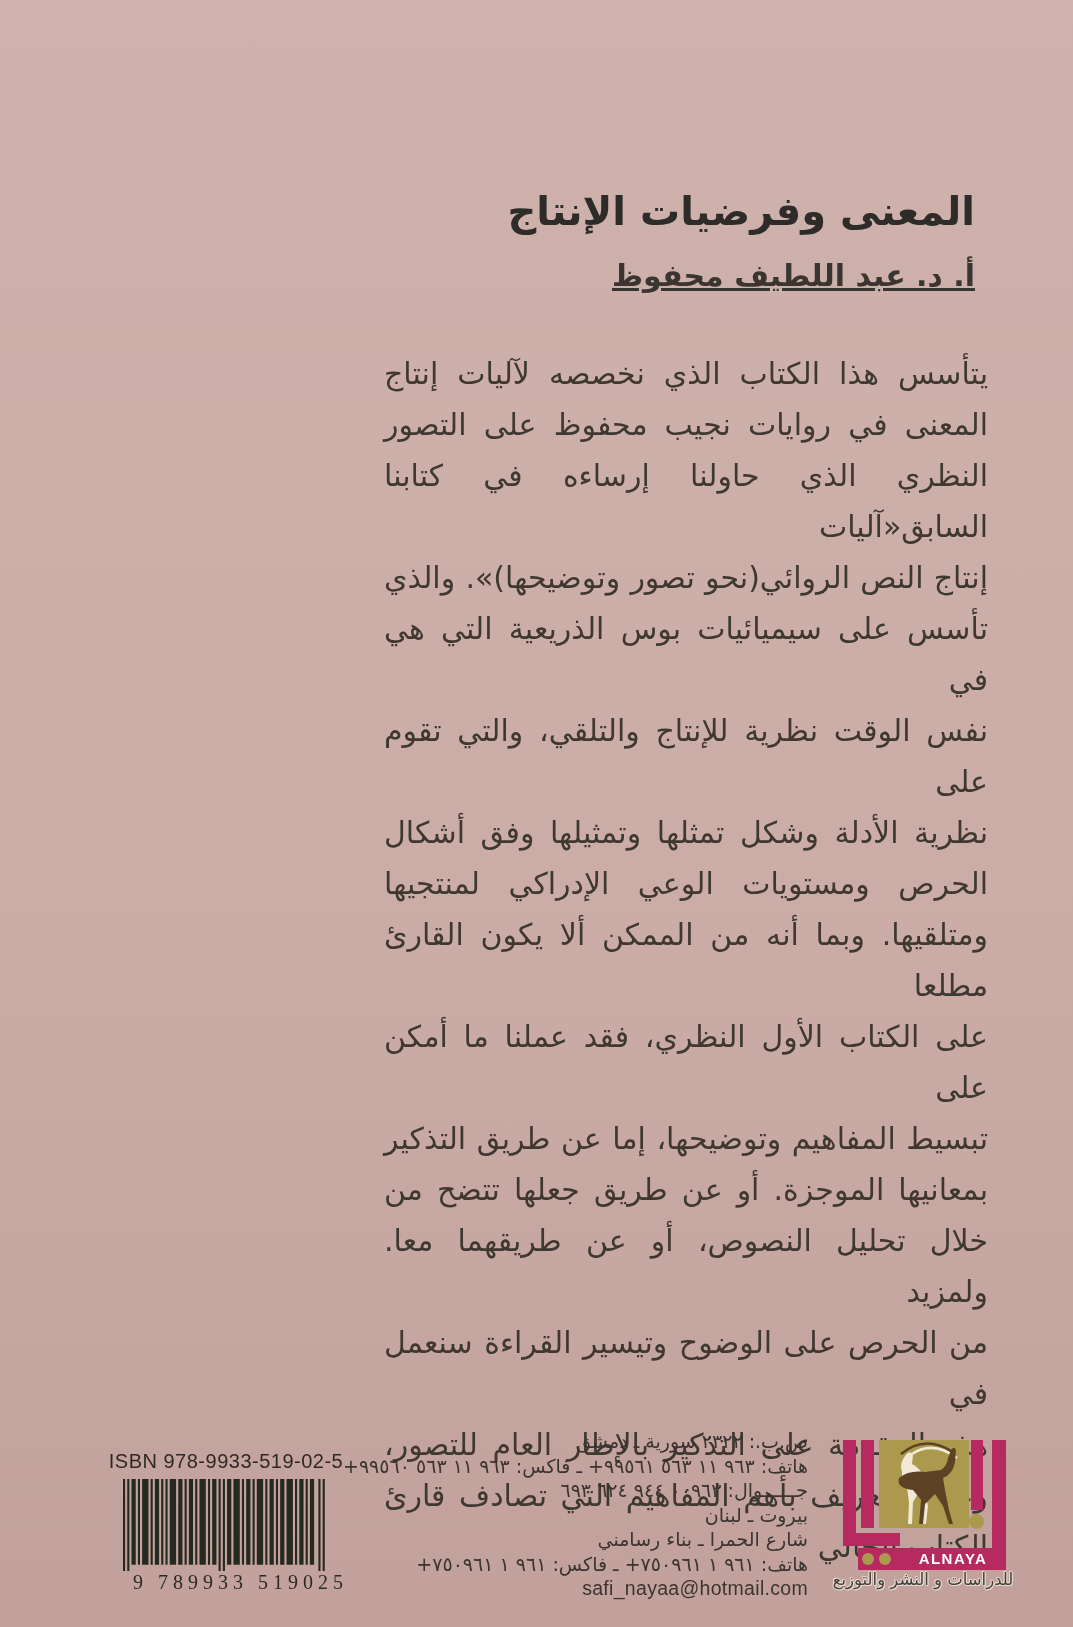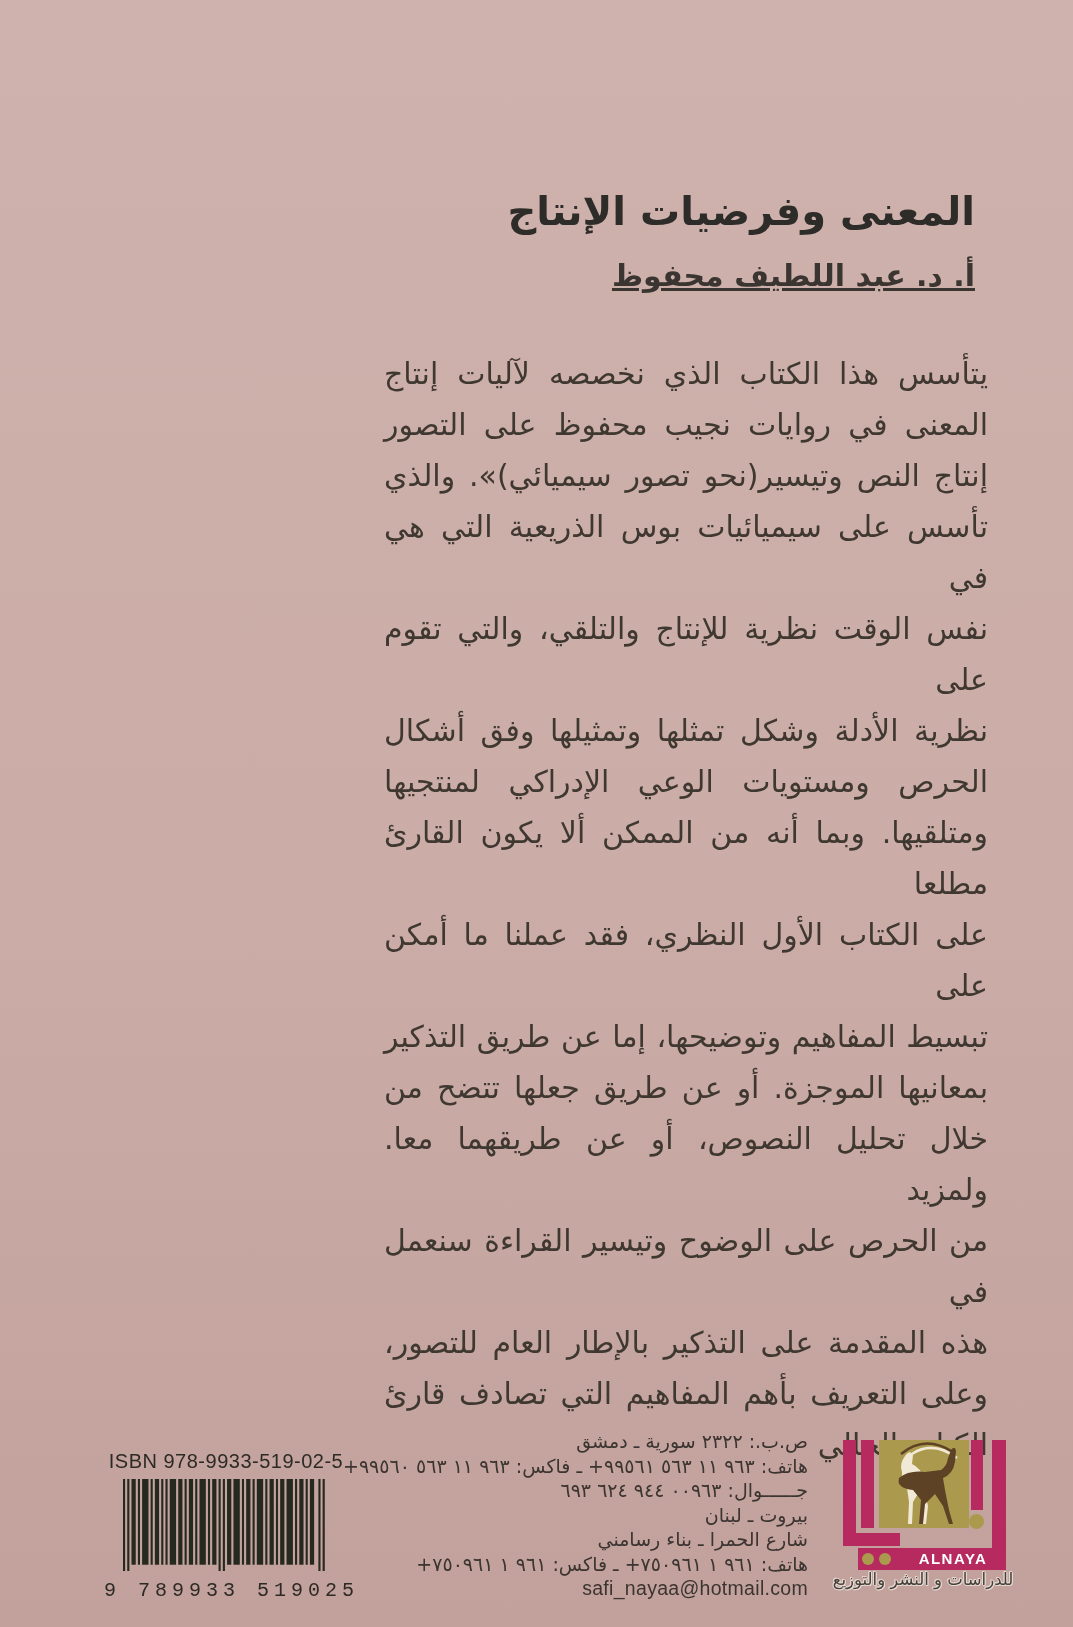--- a/index.html
+++ b/index.html
@@ -22,21 +22,21 @@
     position:absolute;top:348px;right:85px;width:604px;
     direction:rtl;color:#3f3831;font-size:30px;line-height:51px;
   }
   .pline{text-align:justify;text-align-last:justify;text-justify:inter-word;}
   .pline:last-child{text-align-last:right;}
 
   
   .isbn-block{position:absolute;left:104px;top:1450px;width:244px;text-align:center;color:#2d2a26;}
   .isbn-label{font-family:"Liberation Sans",sans-serif;font-size:20px;letter-spacing:.5px;white-space:nowrap;}
   .barcode{display:block;margin:6px auto 0 auto;}
-  .barcode-digits{font-family:Liberation Mono, monospace;font-size:20px;letter-spacing:5px;margin-top:8px;white-space:nowrap;text-align:right;}
+  .barcode-digits{font-family:Liberation Serif, serif;font-size:20px;letter-spacing:5px;margin-top:0px;white-space:nowrap;text-align:right;}
 
   
   .contact-block{
     position:absolute;top:1429px;right:265px;width:450px;
     direction:rtl;text-align:right;color:#3b3430;
     font-size:19px;line-height:24.5px;
   }
   .contact-line{white-space:nowrap;}
   .num{direction:ltr;unicode-bidi:isolate;}
   .email-line{font-family:"Liberation Sans",sans-serif;font-size:19.5px;letter-spacing:.3px;}
@@ -71,21 +71,22 @@
 <body>
 
 <div class="cover">
 
   <div class="title">المعنى وفرضيات الإنتاج</div>
   <div class="author">أ. د. عبد اللطيف محفوظ</div>
 
   <div class="paragraph">
     <div class="pline">يتأسس هذا الكتاب الذي نخصصه لآليات إنتاج</div>
     <div class="pline">المعنى في روايات نجيب محفوظ على التصور</div>
-    <div class="pline">إنتاج النص وتيسير(نحو تصور سيميائي)». والذي</div>
+    <div class="pline">النظري الذي حاولنا إرساءه في كتابنا السابق«آليات</div>
+    <div class="pline">إنتاج النص الروائي(نحو تصور وتوضيحها)». والذي</div>
     <div class="pline">تأسس على سيميائيات بوس الذريعية التي هي في</div>
     <div class="pline">نفس الوقت نظرية للإنتاج والتلقي، والتي تقوم على</div>
     <div class="pline">نظرية الأدلة وشكل تمثلها وتمثيلها وفق أشكال</div>
     <div class="pline">الحرص ومستويات الوعي الإدراكي لمنتجيها</div>
     <div class="pline">ومتلقيها. وبما أنه من الممكن ألا يكون القارئ مطلعا</div>
     <div class="pline">على الكتاب الأول النظري، فقد عملنا ما أمكن على</div>
     <div class="pline">تبسيط المفاهيم وتوضيحها، إما عن طريق التذكير</div>
     <div class="pline">بمعانيها الموجزة. أو عن طريق جعلها تتضح من</div>
     <div class="pline">خلال تحليل النصوص، أو عن طريقهما معا. ولمزيد</div>
     <div class="pline">من الحرص على الوضوح وتيسير القراءة سنعمل في</div>

